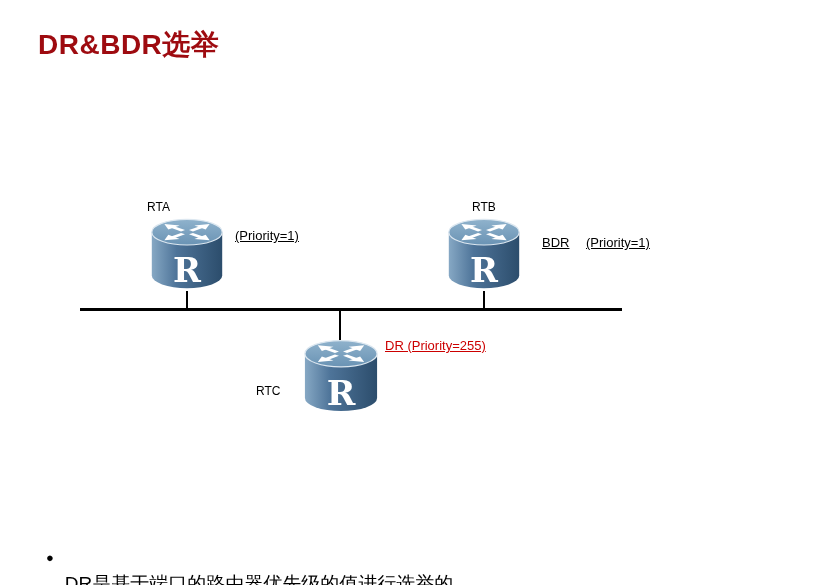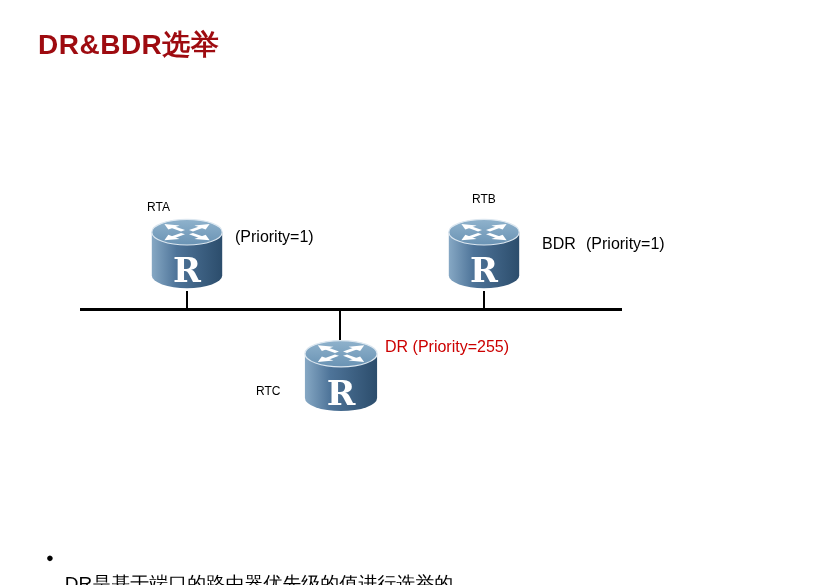--- a/index.html
+++ b/index.html
@@ -50,28 +50,29 @@
   .router-rtb { left: 444px; top: 214px; }
   .router-rtc { left: 300px; top: 337px; width: 82px; height: 76px; }
 
   
   .rlabel {
     position: absolute;
     font-size: 12px;
     color: #000000;
   }
   .label-rta { left: 147px; top: 200px; width: 80px; text-align: left; }
-  .label-rtb { left: 444px; top: 192px; width: 80px; text-align: center; }
+  .label-rtb { left: 444px; top: 200px; width: 80px; text-align: center; }
   .label-rtc { left: 256px; top: 384px; }
 
   .anno {
     position: absolute;
-    font-size: 16px;
+    font-size: 13px;
     color: #000000;
     white-space: nowrap;
+    text-decoration: underline;
   }
   .anno-rta-priority { left: 235px; top: 228px; }
   .anno-rtb-role     { left: 542px; top: 235px; }
   .anno-rtb-priority { left: 586px; top: 235px; }
   .anno-rtc-dr       { left: 385px; top: 338px; color: #cc0000; }
 
   
   .bullet-row {
     position: absolute;
     left: 46px;

